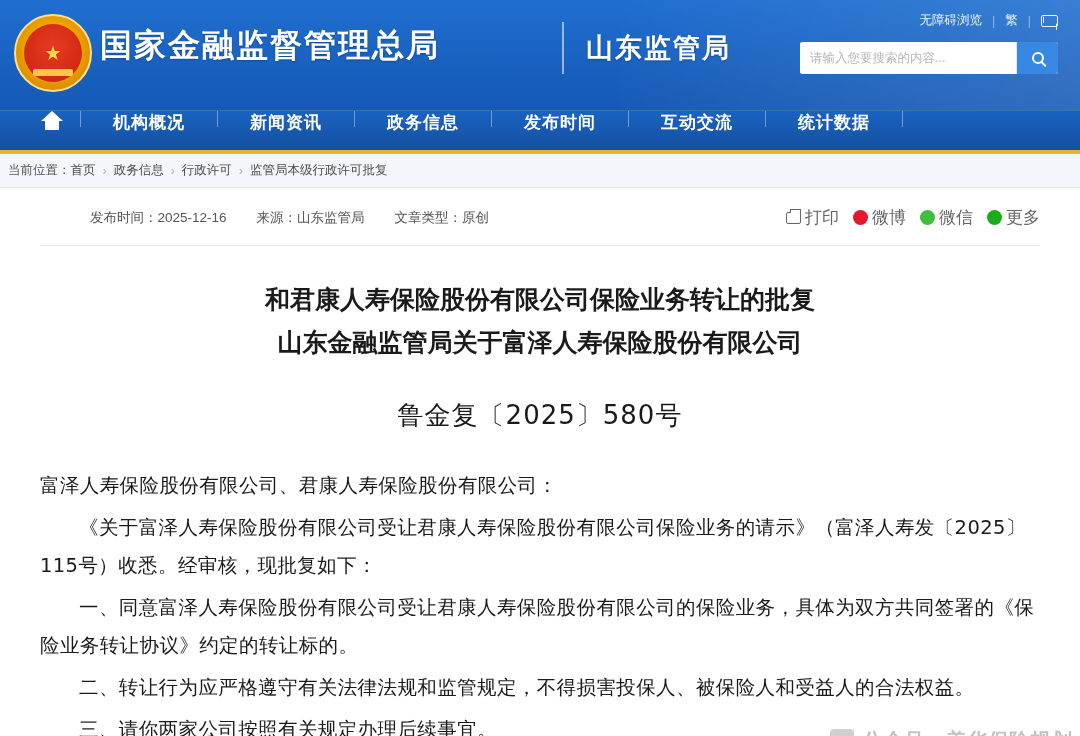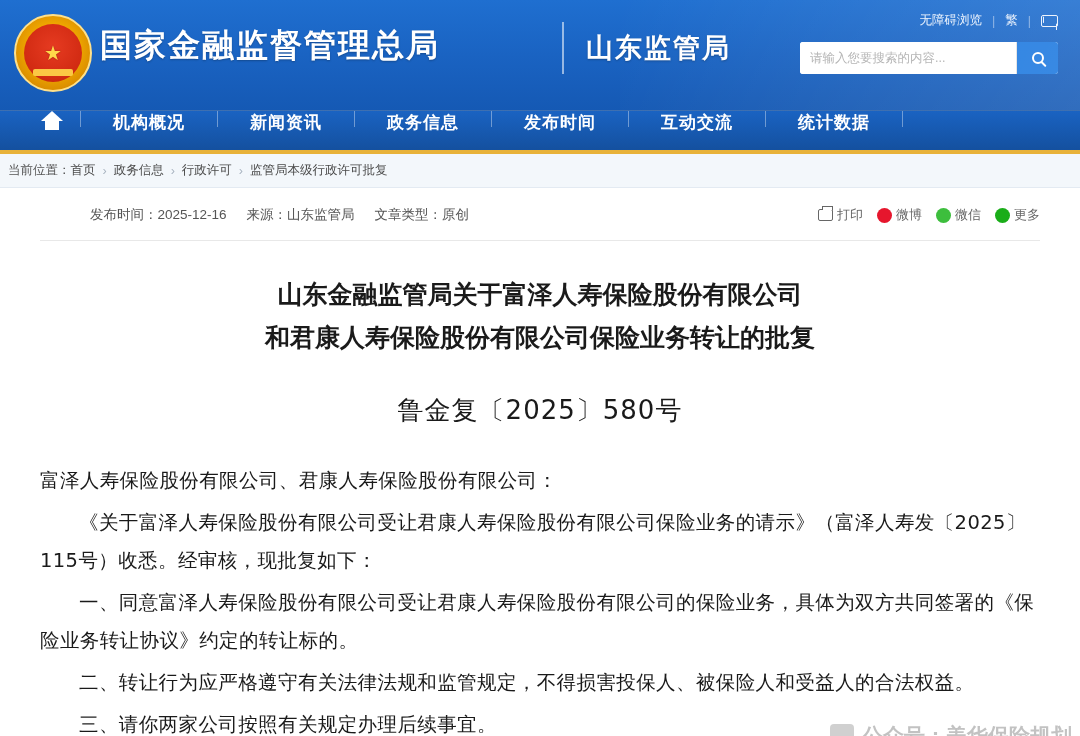--- a/index.html
+++ b/index.html
@@ -222,27 +222,27 @@
     position: relative;
   }
   .meta-row {
     display: flex;
     align-items: center;
     padding: 18px 0 16px 0;
     font-size: 13.5px;
     color: #555;
     border-bottom: 1px solid #e8e8e8;
   }
-  .meta-left { display: flex; gap: 20px; padding-left: 50px; justify-content: center; }
+  .meta-left { display: flex; gap: 30px; padding-left: 50px; justify-content: center; }
   .meta-right {
     margin-left: auto;
     display: flex;
     align-items: center;
     gap: 14px;
-    font-size: 13px;
+    font-size: 17px;
     color: #666;
     padding-left: 8px;
   }
   .share {
     display: flex; align-items: center; gap: 4px; cursor: pointer;
   }
   .ico-circle {
     width: 15px; height: 15px;
     border-radius: 50%;
     display: inline-block;
@@ -397,22 +397,22 @@
         <span>微信</span>
       </span>
       <span class="share">
         <span class="ico-circle ico-more"></span>
         <span>更多</span>
       </span>
     </div>
   </div>
 
   <div class="doc-title">
+    <div>和君康人寿保险股份有限公司保险业务转让的批复</div>
     <div>山东金融监管局关于富泽人寿保险股份有限公司</div>
-    <div>和君康人寿保险股份有限公司保险业务转让的批复</div>
   </div>
 
   <div class="doc-number">鲁金复〔2025〕580号</div>
 
   <div class="doc-body">
     <p>富泽人寿保险股份有限公司、君康人寿保险股份有限公司：</p>
     <p class="indent">《关于富泽人寿保险股份有限公司受让君康人寿保险股份有限公司保险业务的请示》（富泽人寿发〔2025〕115号）收悉。经审核，现批复如下：</p>
     <p class="indent">一、同意富泽人寿保险股份有限公司受让君康人寿保险股份有限公司的保险业务，具体为双方共同签署的《保险业务转让协议》约定的转让标的。</p>
     <p class="indent">二、转让行为应严格遵守有关法律法规和监管规定，不得损害投保人、被保险人和受益人的合法权益。</p>
     <p class="indent">三、请你两家公司按照有关规定办理后续事宜。</p>

